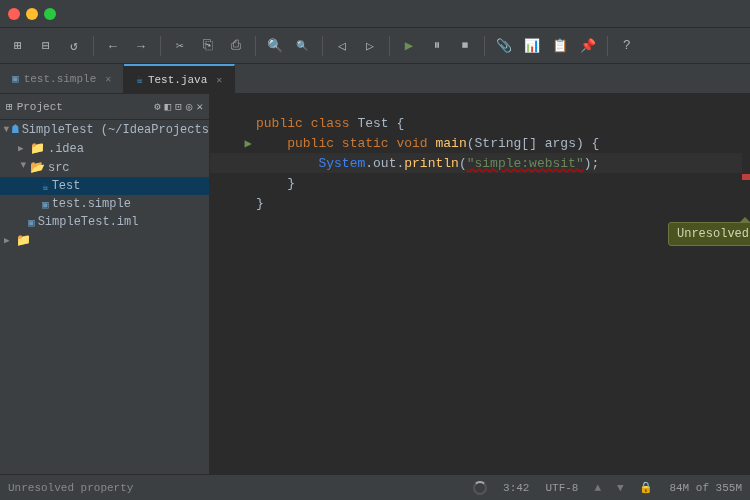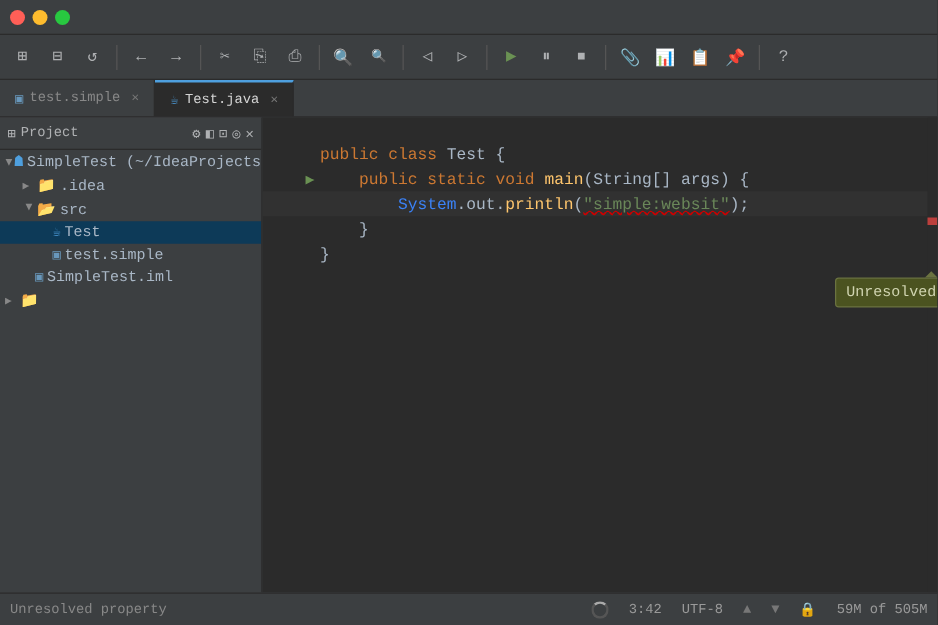--- a/index.html
+++ b/index.html
@@ -420,15 +420,15 @@
   <div class="status-left">
     <span style="color:#888;font-size:11px;">Unresolved property</span>
   </div>
   <div class="status-right">
     <div class="spinner"></div>
     <span class="status-item">3:42</span>
     <span class="status-item">UTF-8</span>
     <span style="color:#777;">▲</span>
     <span style="color:#777;">▼</span>
     <span style="color:#777;">🔒</span>
-    <span class="status-item">59M of 505M</span>
+    <span class="status-item">84M of 355M</span>
   </div>
 </div>
 
 </body></html>

